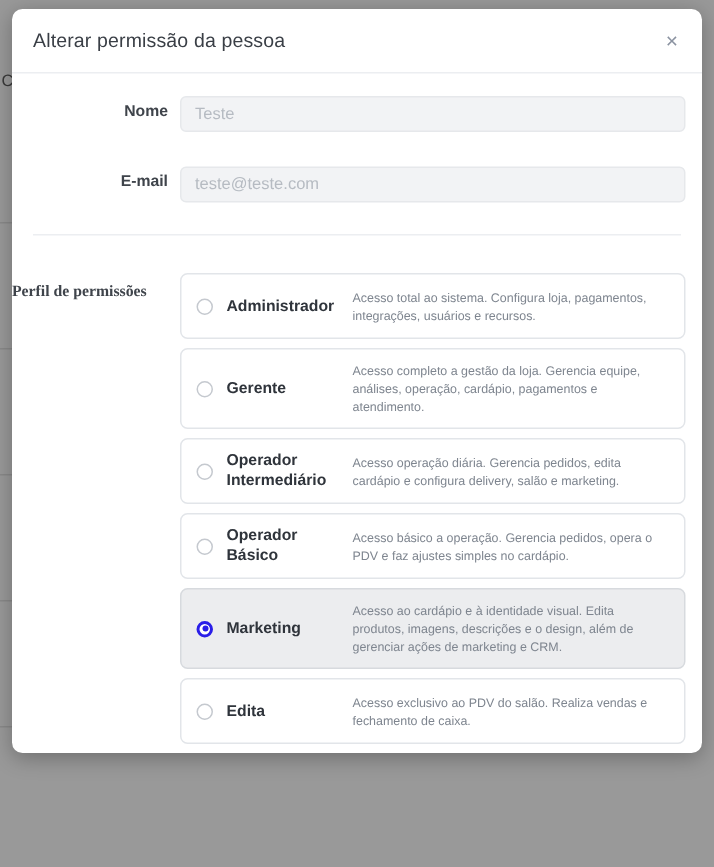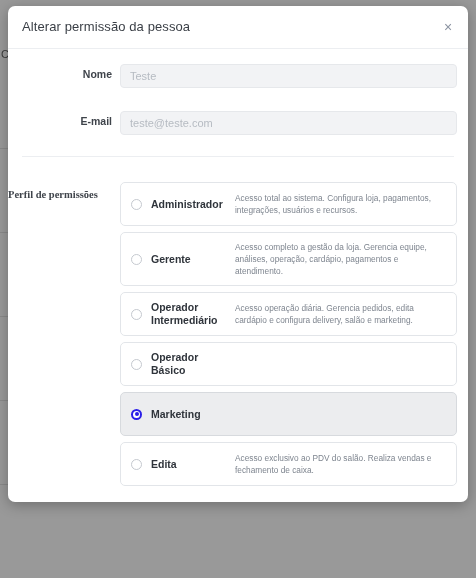--- a/index.html
+++ b/index.html
@@ -299,24 +299,26 @@
           <div class="perm-desc">Acesso completo a gestão da loja. Gerencia equipe, análises, operação, cardápio, pagamentos e atendimento.</div>
         </div>
         <div class="perm-card">
           <div class="radio"></div>
           <div class="perm-name">Operador Intermediário</div>
           <div class="perm-desc">Acesso operação diária. Gerencia pedidos, edita cardápio e configura delivery, salão e marketing.</div>
         </div>
         <div class="perm-card">
           <div class="radio"></div>
           <div class="perm-name">Operador Básico</div>
+          <div class="perm-desc">Acesso básico a operação. Gerencia pedidos, opera o PDV e faz ajustes simples no cardápio.</div>
         </div>
         <div class="perm-card selected">
           <div class="radio"></div>
           <div class="perm-name">Marketing</div>
+          <div class="perm-desc">Acesso ao cardápio e à identidade visual. Edita produtos, imagens, descrições e o design, além de gerenciar ações de marketing e CRM.</div>
         </div>
         <div class="perm-card">
           <div class="radio"></div>
           <div class="perm-name">Edita</div>
           <div class="perm-desc">Acesso exclusivo ao PDV do salão. Realiza vendas e fechamento de caixa.</div>
         </div>
       </div>
 
   </div>
 

